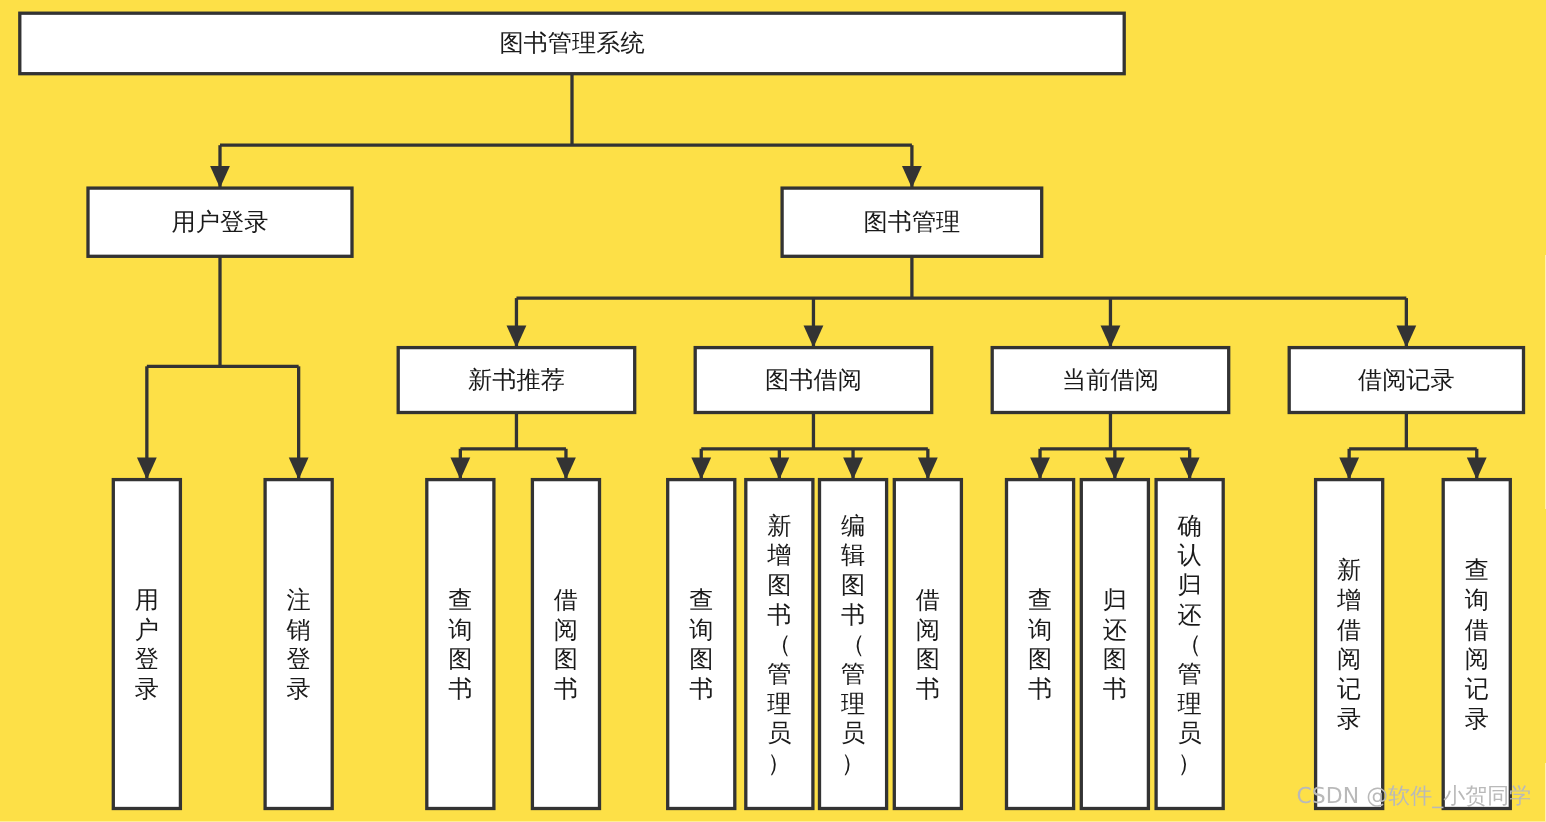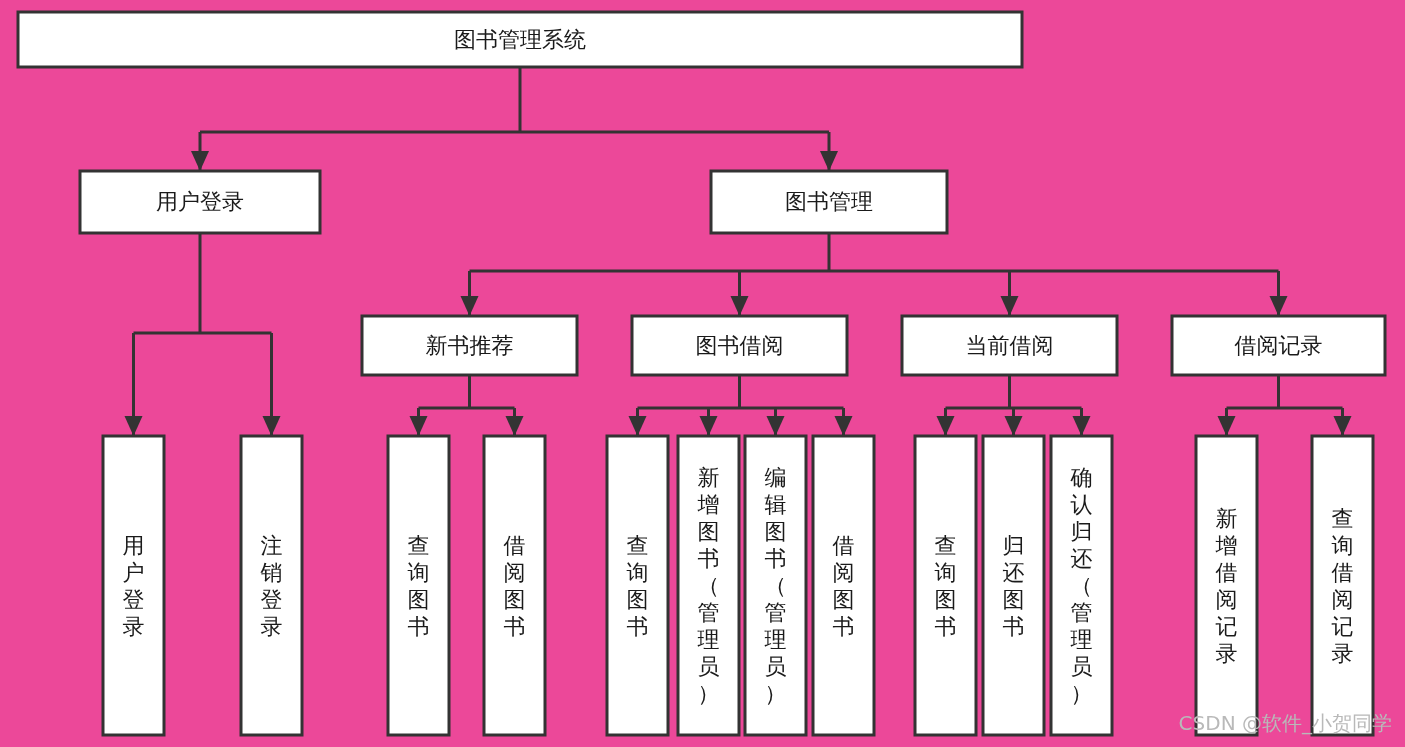--- a/index.html
+++ b/index.html
@@ -8,21 +8,21 @@
     padding: 0;
     background: #ffffff;
   }
   body {
     font-family: "DejaVu Sans", "Liberation Sans", sans-serif;
   }
   #diagram-root {
     position: relative;
     width: 1405px;
     height: 747px;
-    background: #ec4899;
+    background: #fde047;
     overflow: hidden;
   }
   svg.diagram-canvas {
     position: absolute;
     left: 0;
     top: 0;
     width: 1405px;
     height: 747px;
     display: block;
   }

